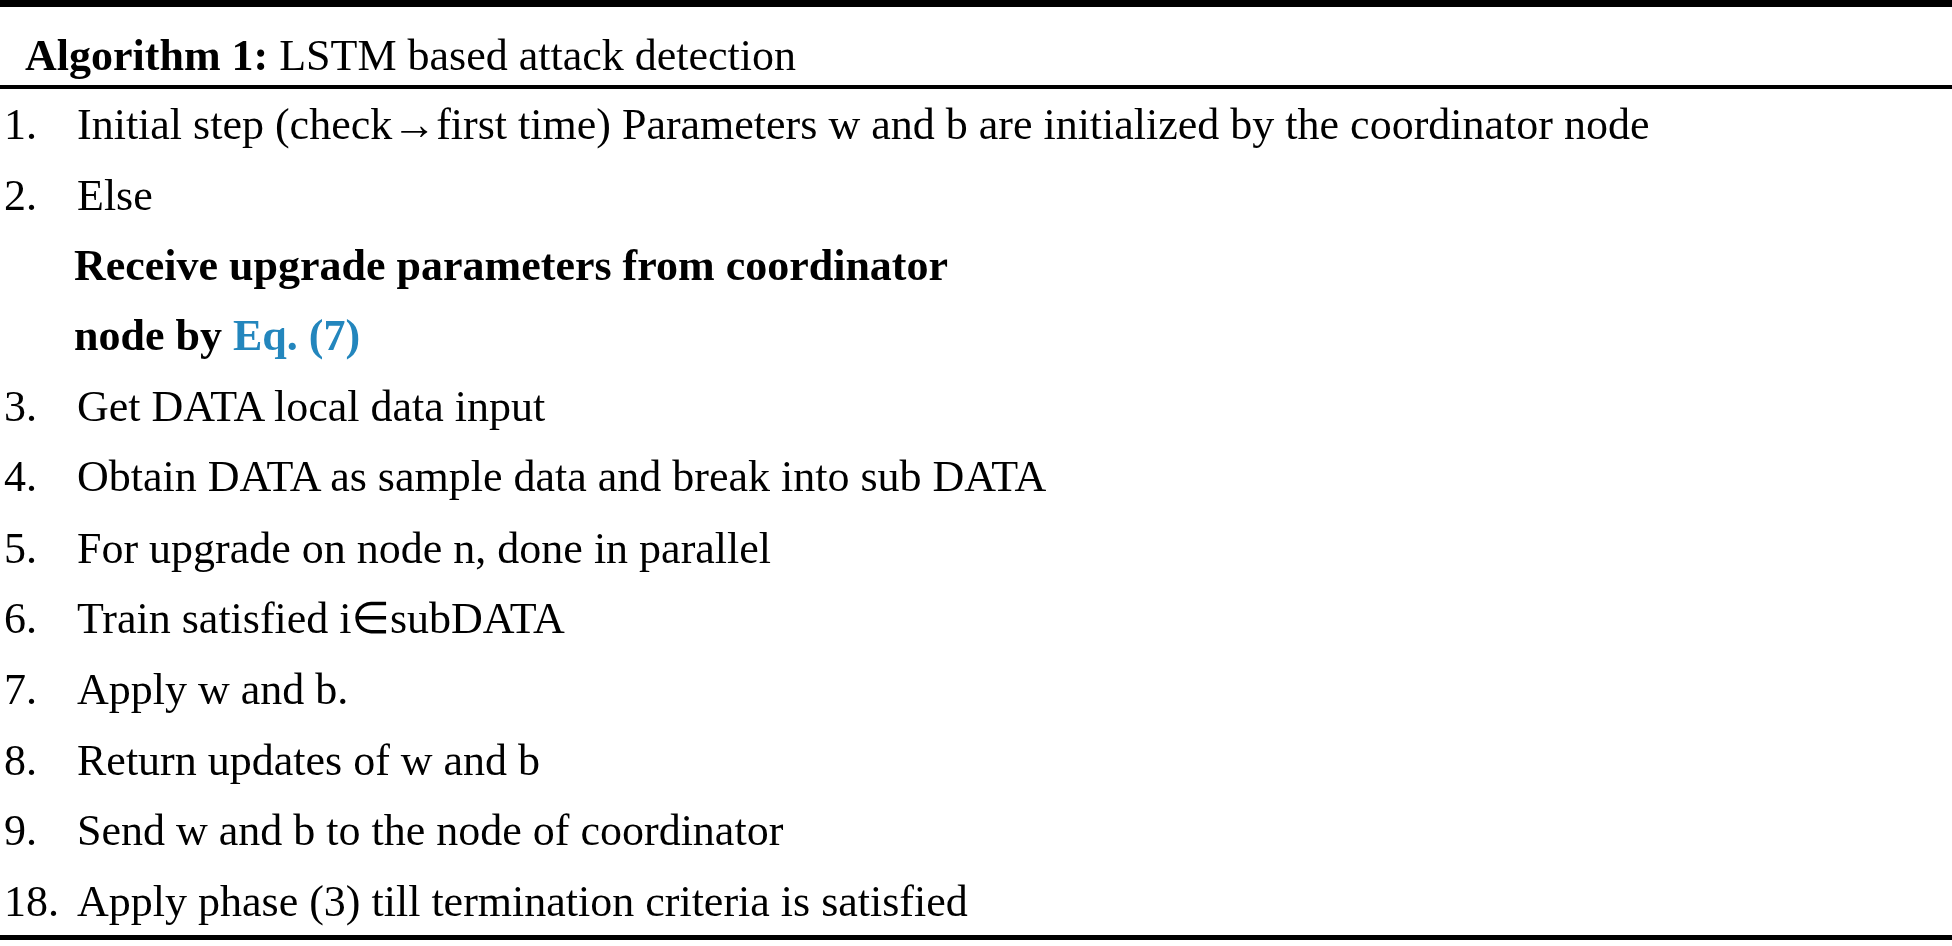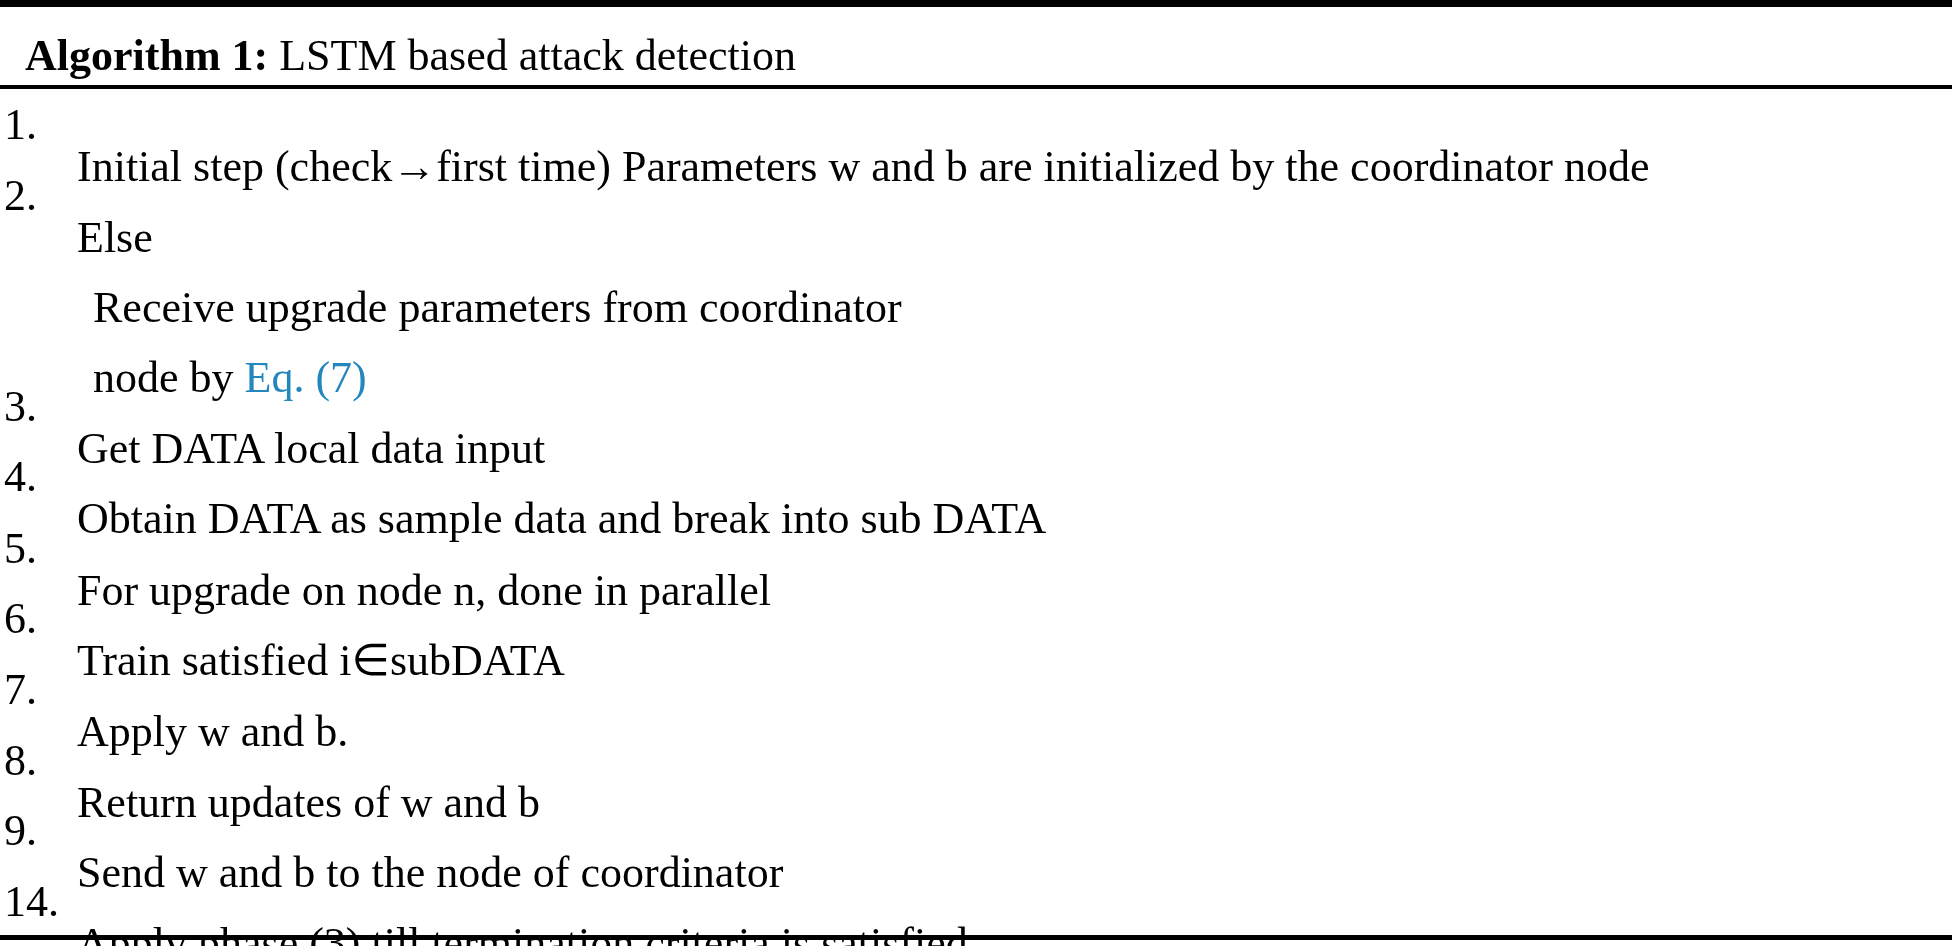--- a/index.html
+++ b/index.html
@@ -43,24 +43,24 @@
     white-space: nowrap;
   }
   .row .num {
     position: absolute;
     left: 4px;
     top: 0;
   }
   .row .txt {
     display: block;
     padding-left: 77px;
-    margin-top: 42px;
   }
   .row.cont .txt {
-    padding-left: 93px;
+    padding-left: 74px;
+    font-weight: bold;
   }
   .eq-link {
     color: #2386bd;
     text-decoration: none;
     cursor: pointer;
   }
 </style>
 </head>
 <body>
 
@@ -119,19 +119,19 @@
     <span class="num">8.</span>
     <span class="txt">Return updates of w and b</span>
   </div>
 
   <div class="row" style="top:806px">
     <span class="num">9.</span>
     <span class="txt">Send w and b to the node of coordinator</span>
   </div>
 
   <div class="row" style="top:877px">
-    <span class="num">14.</span>
+    <span class="num">18.</span>
     <span class="txt">Apply phase (3) till termination criteria is satisfied</span>
   </div>
 
   <div class="rule rule-bottom"></div>
 
 </div>
 
 </body></html>

